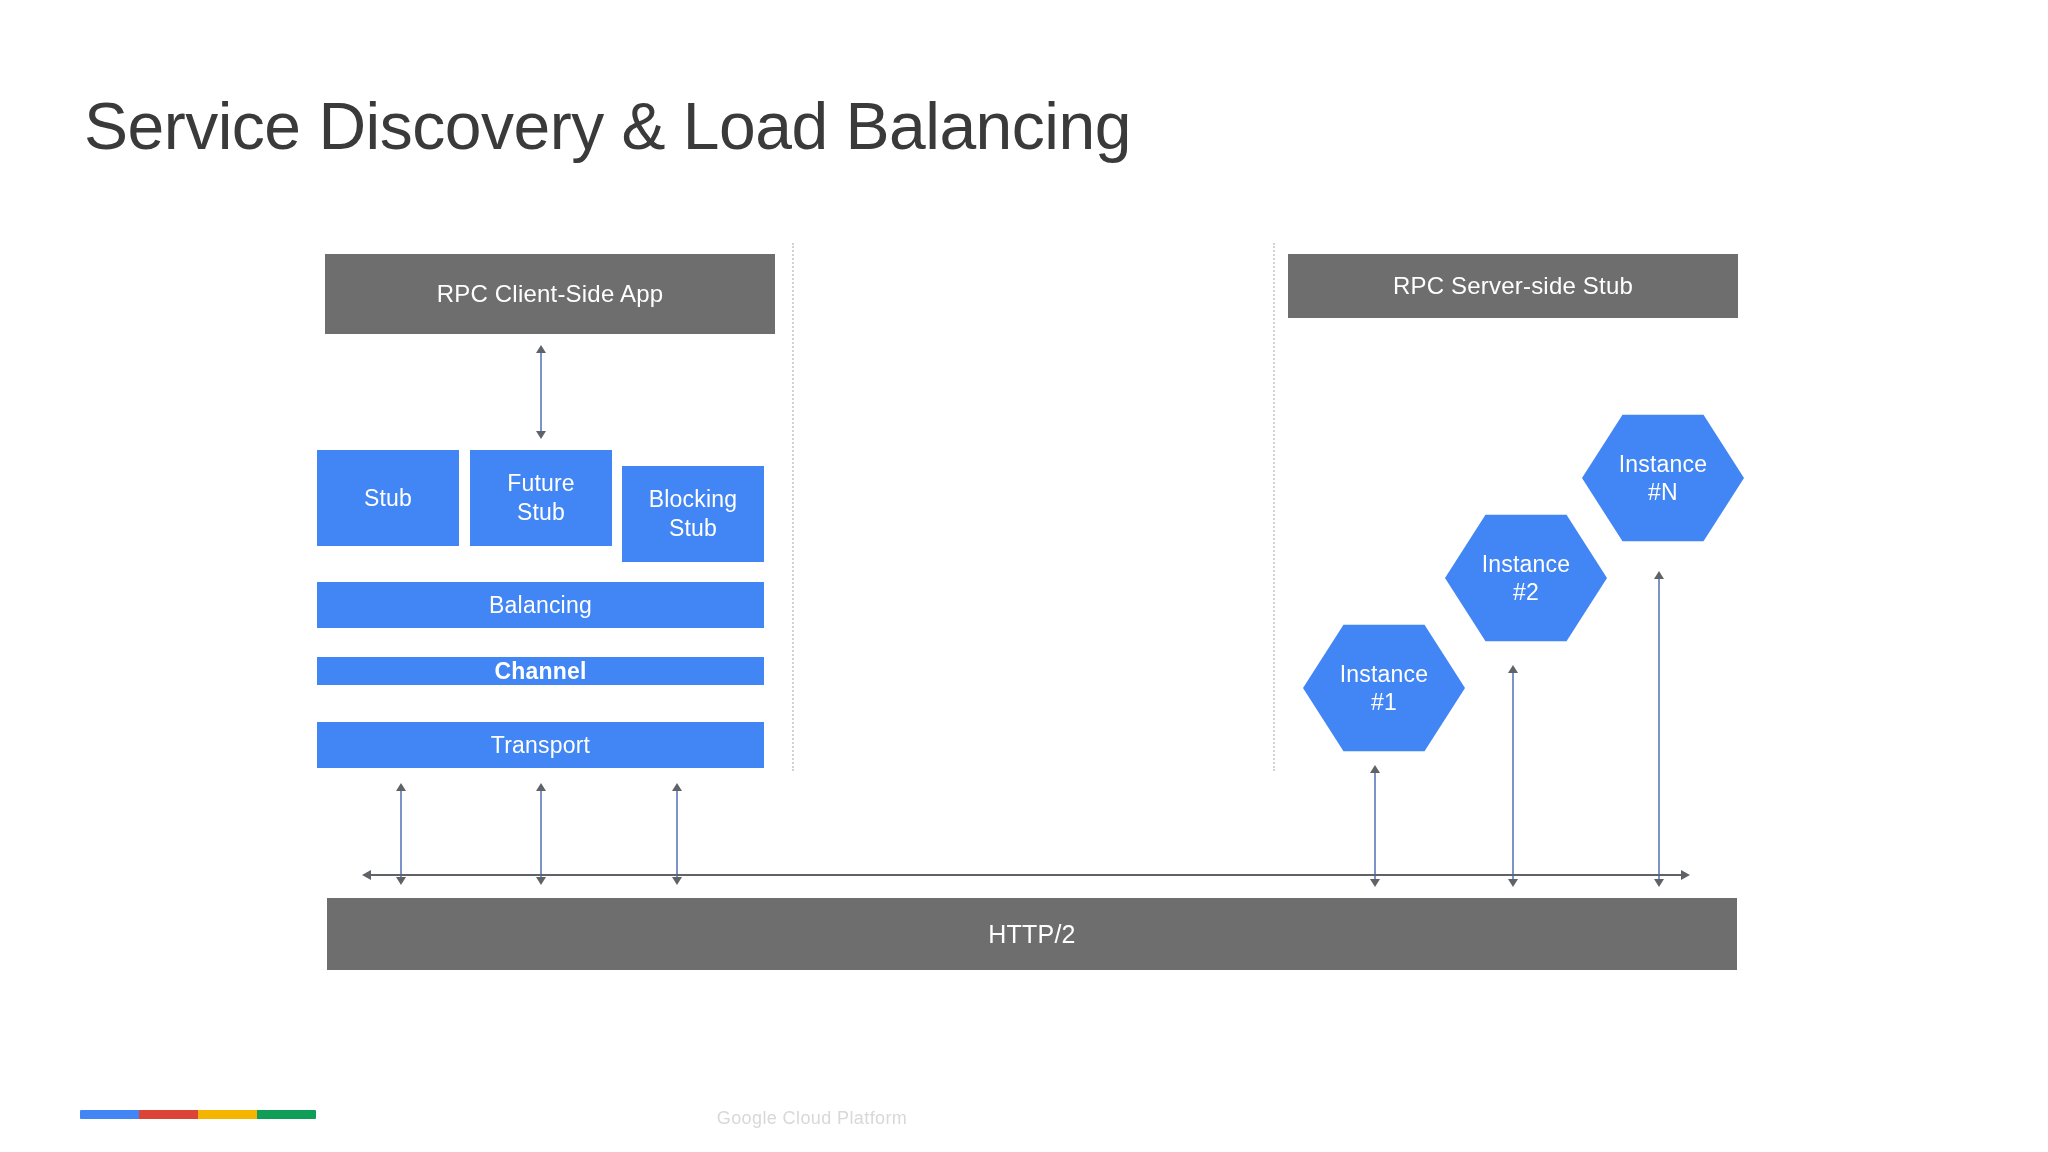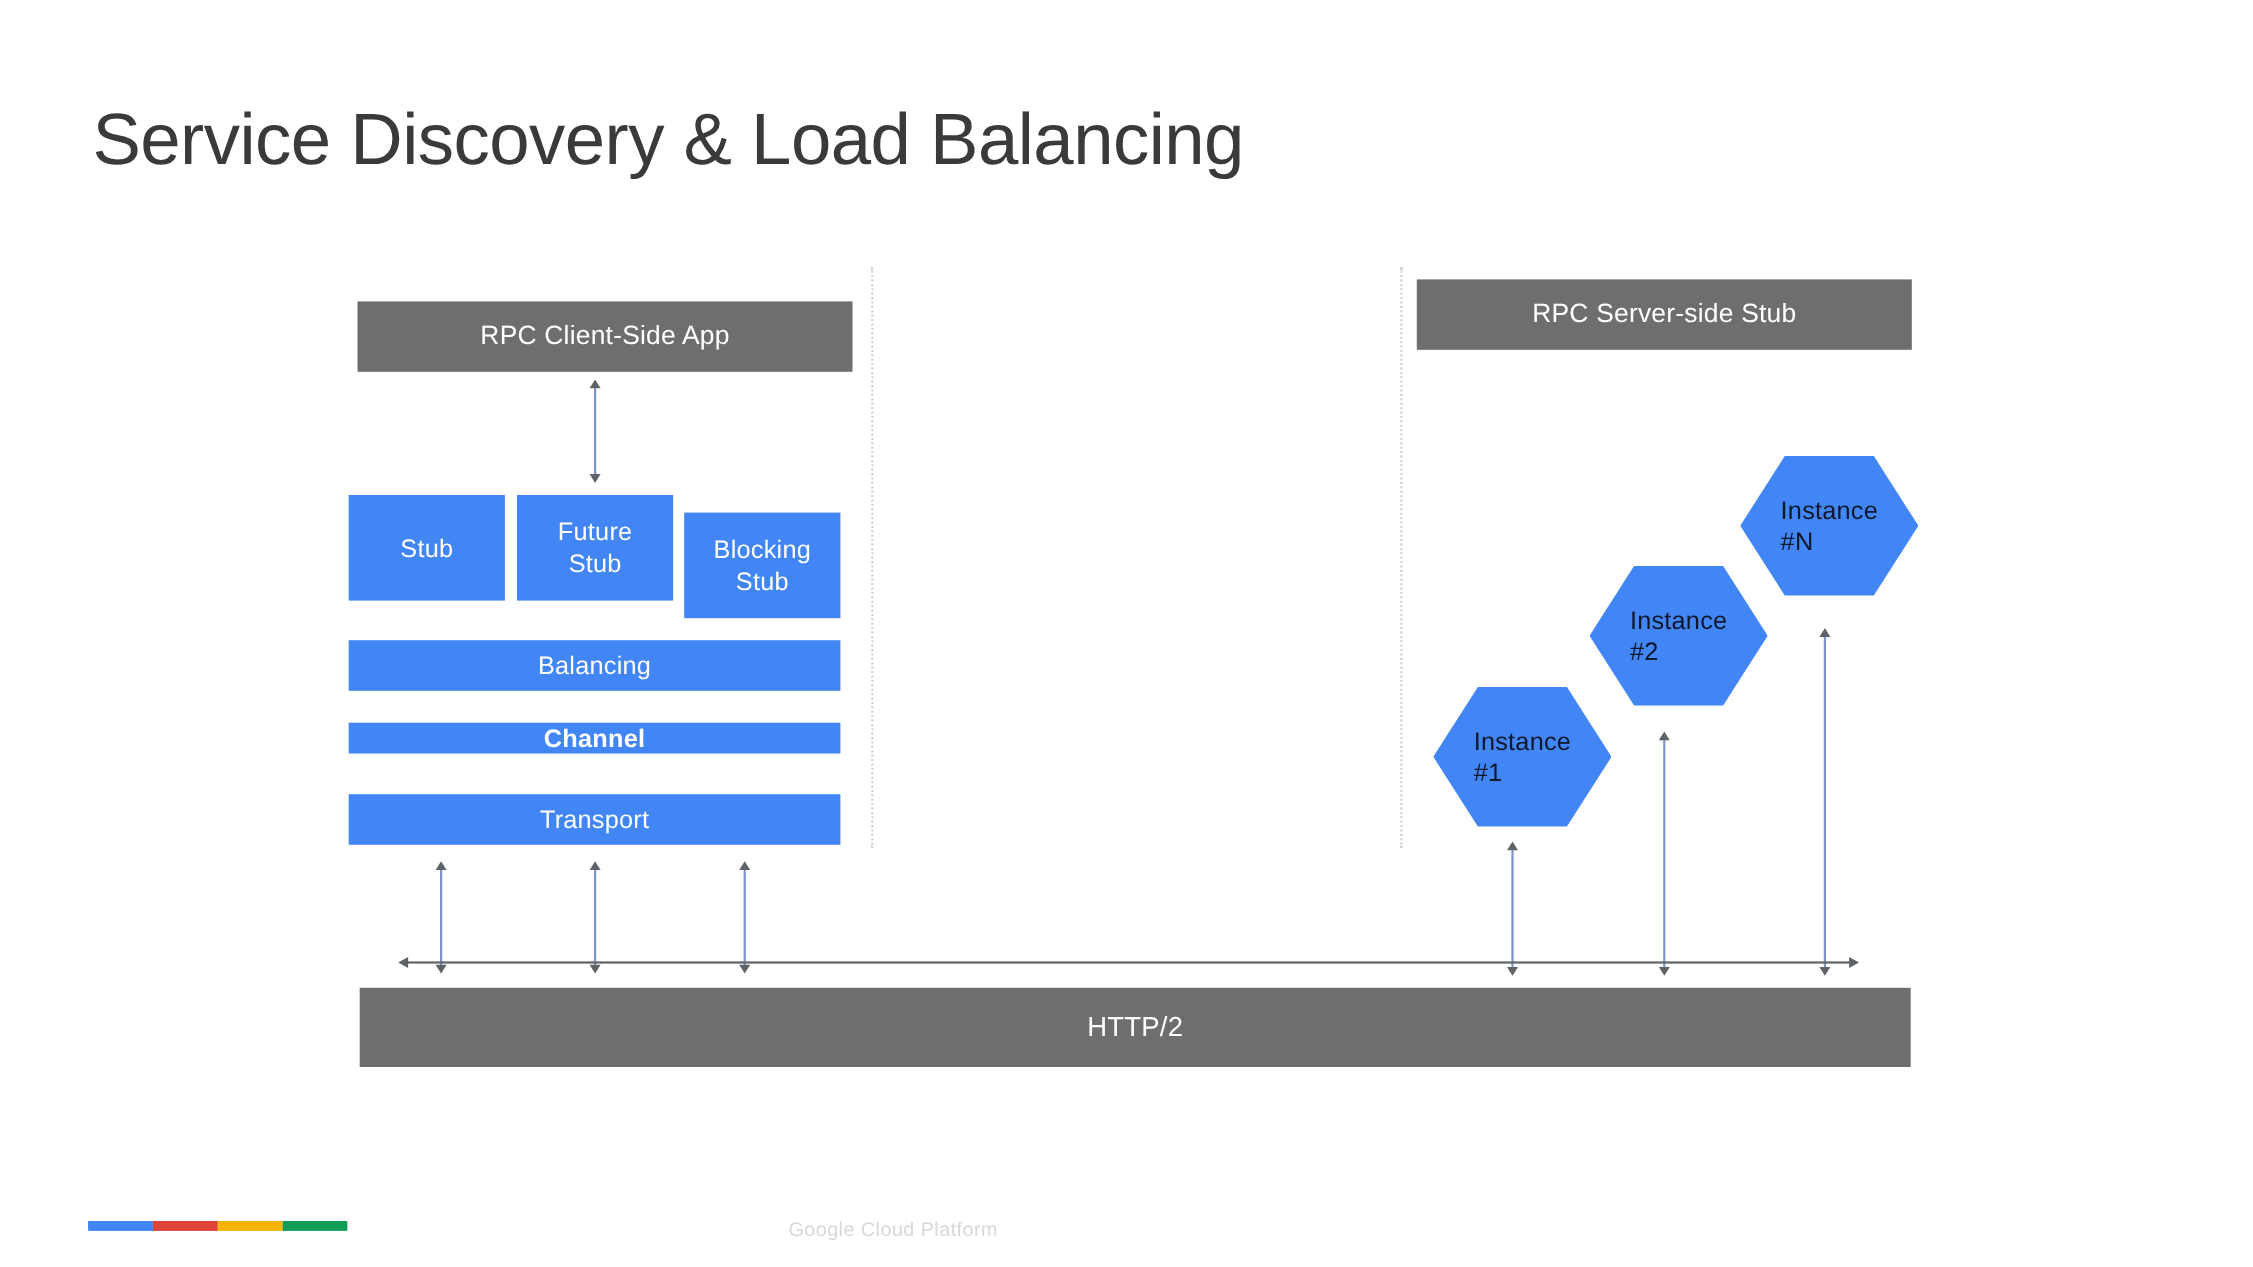--- a/index.html
+++ b/index.html
@@ -73,47 +73,47 @@
     font-weight: 400;
     line-height: 1.25;
     letter-spacing: 0.2px;
   }
 
   
   #client-app-bar {
     left: 325px;
     top: 254px;
     width: 450px;
-    height: 64px;
-    margin-top: 20px;
+    height: 80px;
   }
   #stub-box-0  { left: 317px; top: 450px; width: 142px; height: 96px; }
   #stub-box-1  { left: 470px; top: 450px; width: 142px; height: 96px; }
   #stub-box-2  { left: 622px; top: 450px; width: 142px; height: 96px; margin-top: 16px; }
 
   #clientcall-bar { left: 317px; top: 582px; width: 447px; height: 46px; }
   #channel-bar    { left: 317px; top: 657px; width: 447px; height: 28px; font-weight: bold; }
   #transport-bar  { left: 317px; top: 722px; width: 447px; height: 46px; }
 
   
   #server-app-bar {
     left: 1288px;
     top: 254px;
     width: 450px;
     height: 64px;
   }
 
   .hexagon {
     position: absolute;
     background: #4285f4;
-    color: #0f172a;
+    color: #ffffff;
     display: flex;
     flex-direction: column;
     align-items: center;
     justify-content: center;
+    text-align: center;
     font-size: 23px;
     line-height: 1.22;
     letter-spacing: 0.2px;
     clip-path: polygon(25% 2%, 75% 2%, 100% 50%, 75% 98%, 25% 98%, 0% 50%);
   }
   #hexagon-0 { left: 1303px; top: 622px; width: 162px; height: 132px; }
   #hexagon-1 { left: 1445px; top: 512px; width: 162px; height: 132px; }
   #hexagon-2 { left: 1582px; top: 412px; width: 162px; height: 132px; }
 
   

